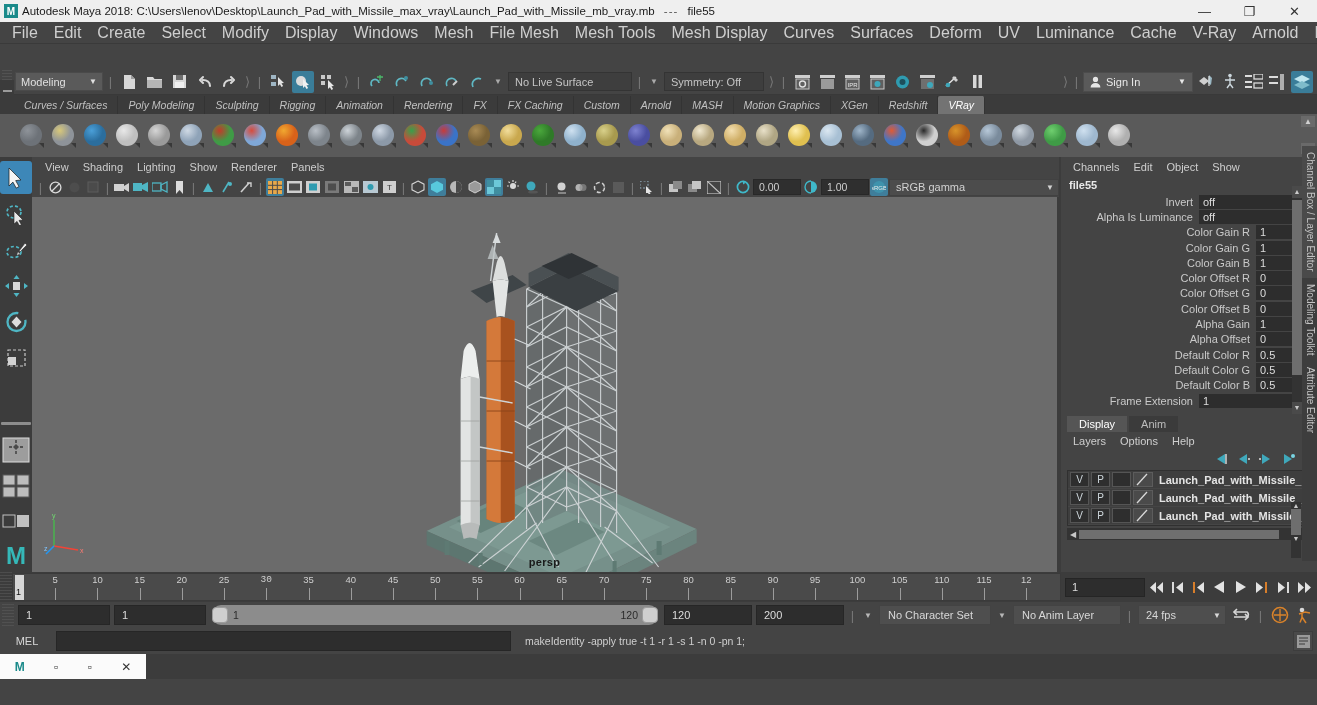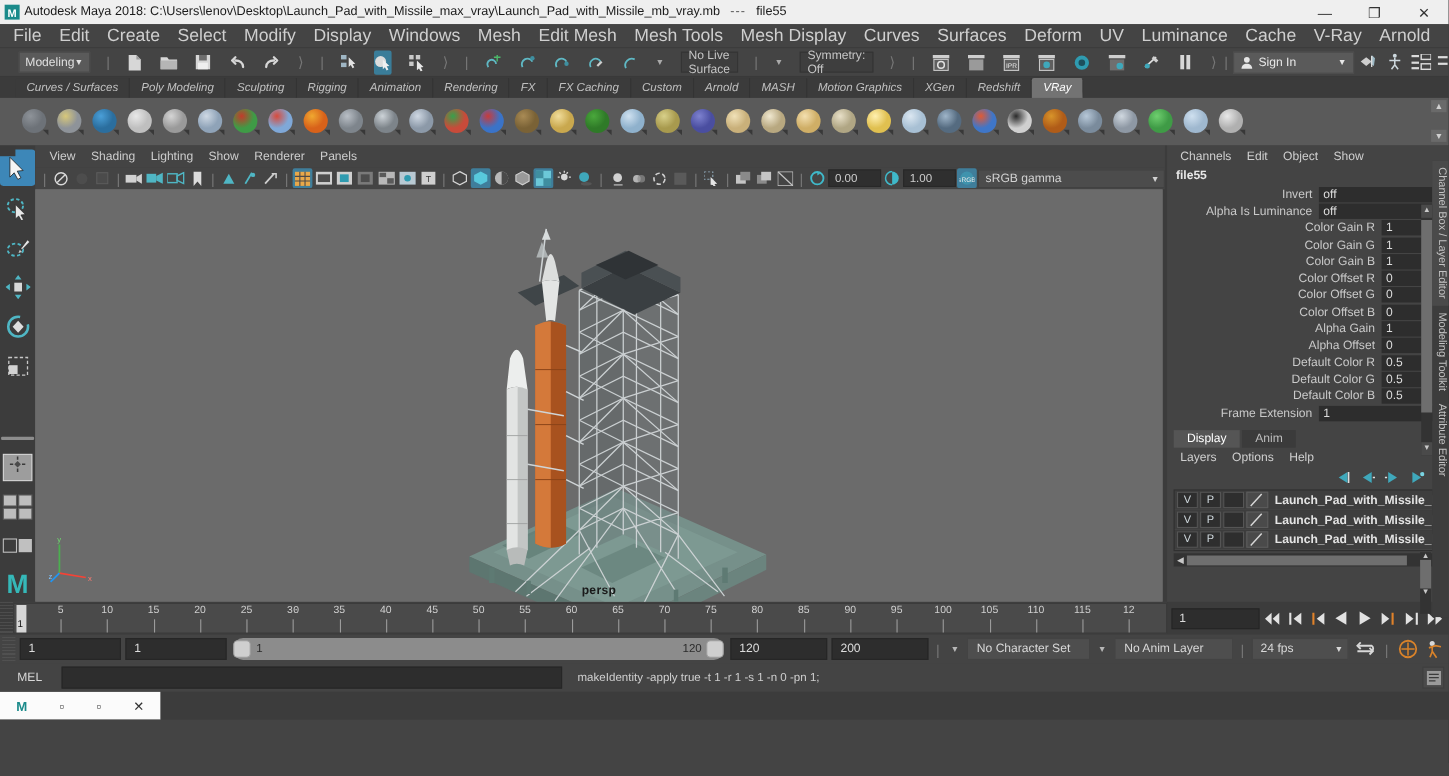--- a/index.html
+++ b/index.html
@@ -25,21 +25,21 @@
   .menubar{ height:22px; background:#444444; display:flex; align-items:center; padding-left:4px; border-bottom:1px solid #3a3a3a;}
   .menubar .mi{ padding:3px 8px; color:#cfcfcf; font-size:16px; white-space:nowrap; }
   .menu-right{ margin-left:auto; display:flex; align-items:center; padding-right:4px; gap:4px;}
   .chev{ color:#b9b9b9; font-size:10px; letter-spacing:-2px;}
   .ws-label{ color:#c8c8c8; }
   .ws-select{ width:190px; height:17px; background:#3a3a3a; border:1px solid #2e2e2e; display:flex; align-items:center; padding:0 4px; color:#c8c8c8; font-size:11px; position:relative;}
   .ws-select .arrow{ margin-left:auto; font-size:8px; color:#bfbfbf;}
   .lock-ico{ width:16px;height:16px; display:flex;align-items:center;justify-content:center; color:#cfcfcf;}
 
   
-  .statusline{ height:26px; background:#444444; display:flex; align-items:center; padding-left:2px; gap:15px; border-bottom:1px solid #393939;}
+  .statusline{ height:26px; background:#444444; display:flex; align-items:center; padding-left:2px; gap:3px; border-bottom:1px solid #393939;margin-top:25px;}
   .grip{ width:10px; height:24px; background:
       repeating-linear-gradient(to bottom,#5d5d5d 0 1px, transparent 1px 3px);
       background-size:2px 3px; background-repeat:repeat; opacity:.55; }
   .mode-select{ width:88px; height:19px; background:#5a5a5a; border:1px solid #4a4a4a; display:flex; align-items:center; padding:0 5px; font-size:11px; color:#e0e0e0;}
   .mode-select .arrow{ margin-left:auto; font-size:8px;}
   .tbtn{ width:22px; height:22px; display:flex; align-items:center; justify-content:center; border-radius:2px; }
   .tbtn.on{ background:#3a7d99; }
   .vsep{ width:9px; height:22px; display:flex; align-items:center; justify-content:center; color:#777; font-size:13px;}
   .field{ height:19px; background:#3e3e3e; border:1px solid #343434; display:flex; align-items:center; padding:0 6px; font-size:11px; color:#c5c5c5;}
   .smallarrow{ width:14px;height:22px; display:flex;align-items:center;justify-content:center;color:#aaa;font-size:8px;}
@@ -179,21 +179,21 @@
 
   <div class="menubar" id="menubar">
     <div class="mi">File</div>
       <div class="mi">Edit</div>
       <div class="mi">Create</div>
       <div class="mi">Select</div>
       <div class="mi">Modify</div>
       <div class="mi">Display</div>
       <div class="mi">Windows</div>
       <div class="mi">Mesh</div>
-      <div class="mi">Edit Mesh</div>
+      <div class="mi">File Mesh</div>
       <div class="mi">Mesh Tools</div>
       <div class="mi">Mesh Display</div>
       <div class="mi">Curves</div>
       <div class="mi">Surfaces</div>
       <div class="mi">Deform</div>
       <div class="mi">UV</div>
       <div class="mi">Luminance</div>
       <div class="mi">Cache</div>
       <div class="mi">V-Ray</div>
       <div class="mi">Arnold</div>

